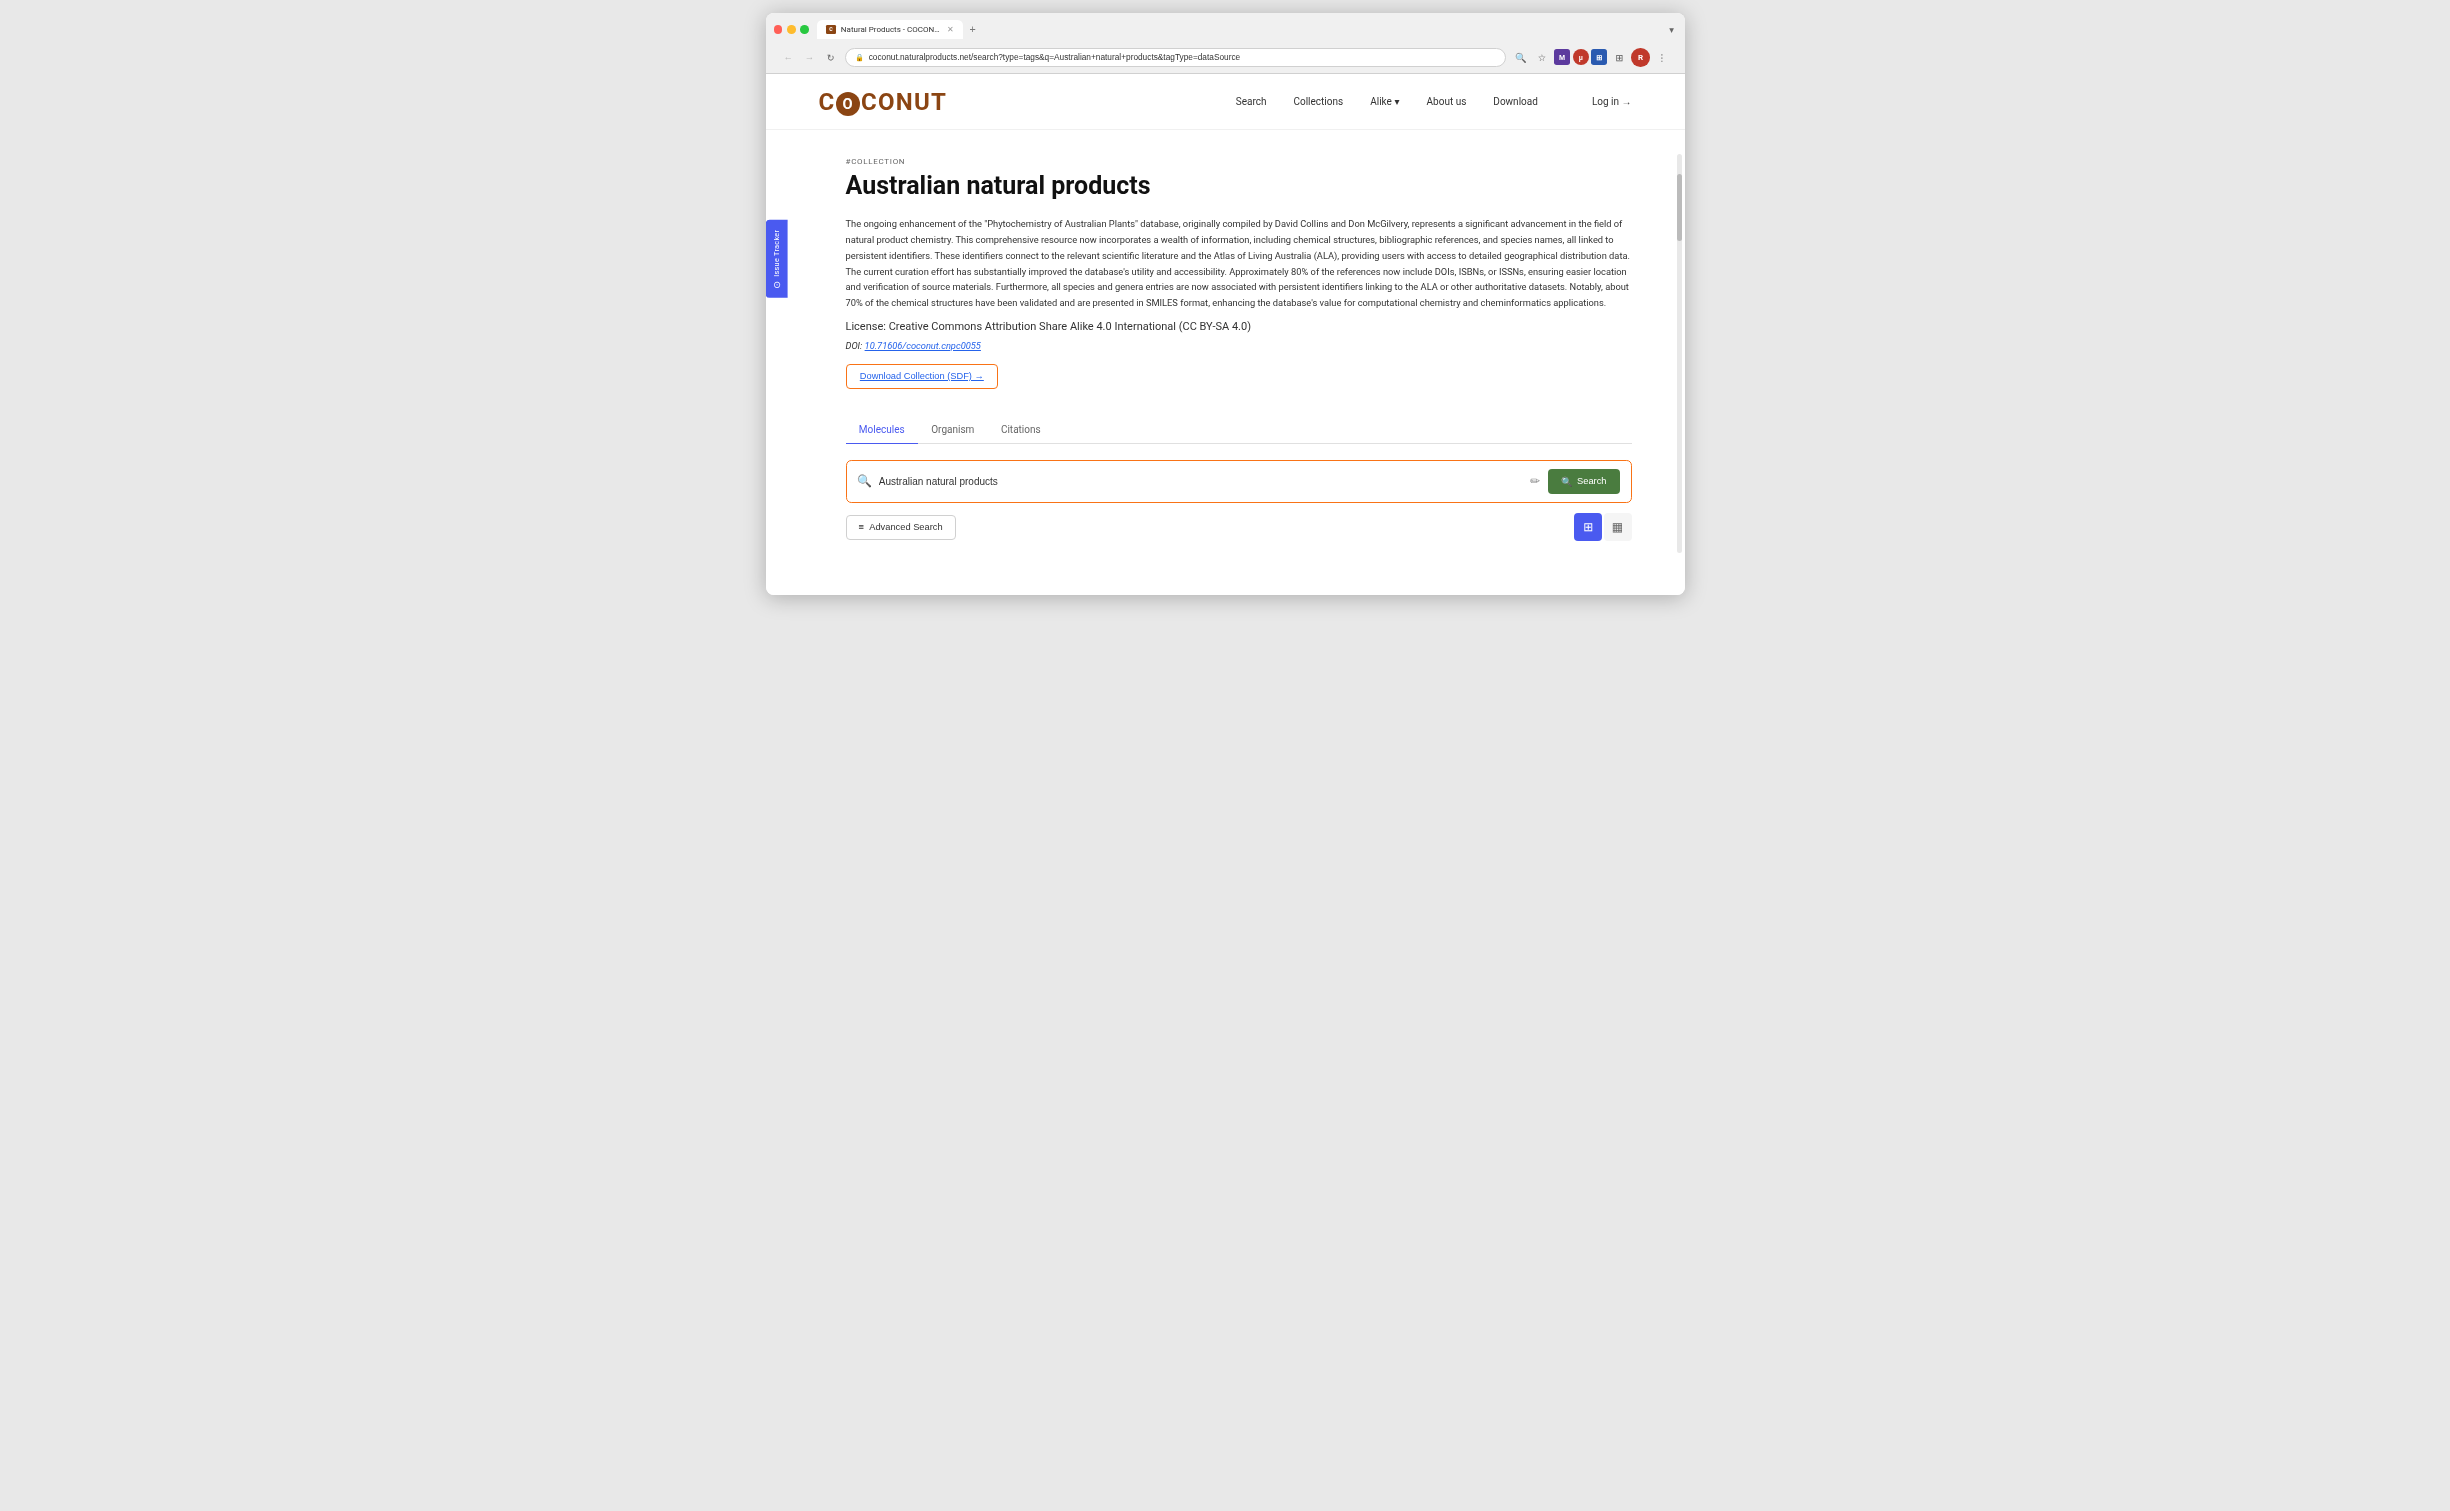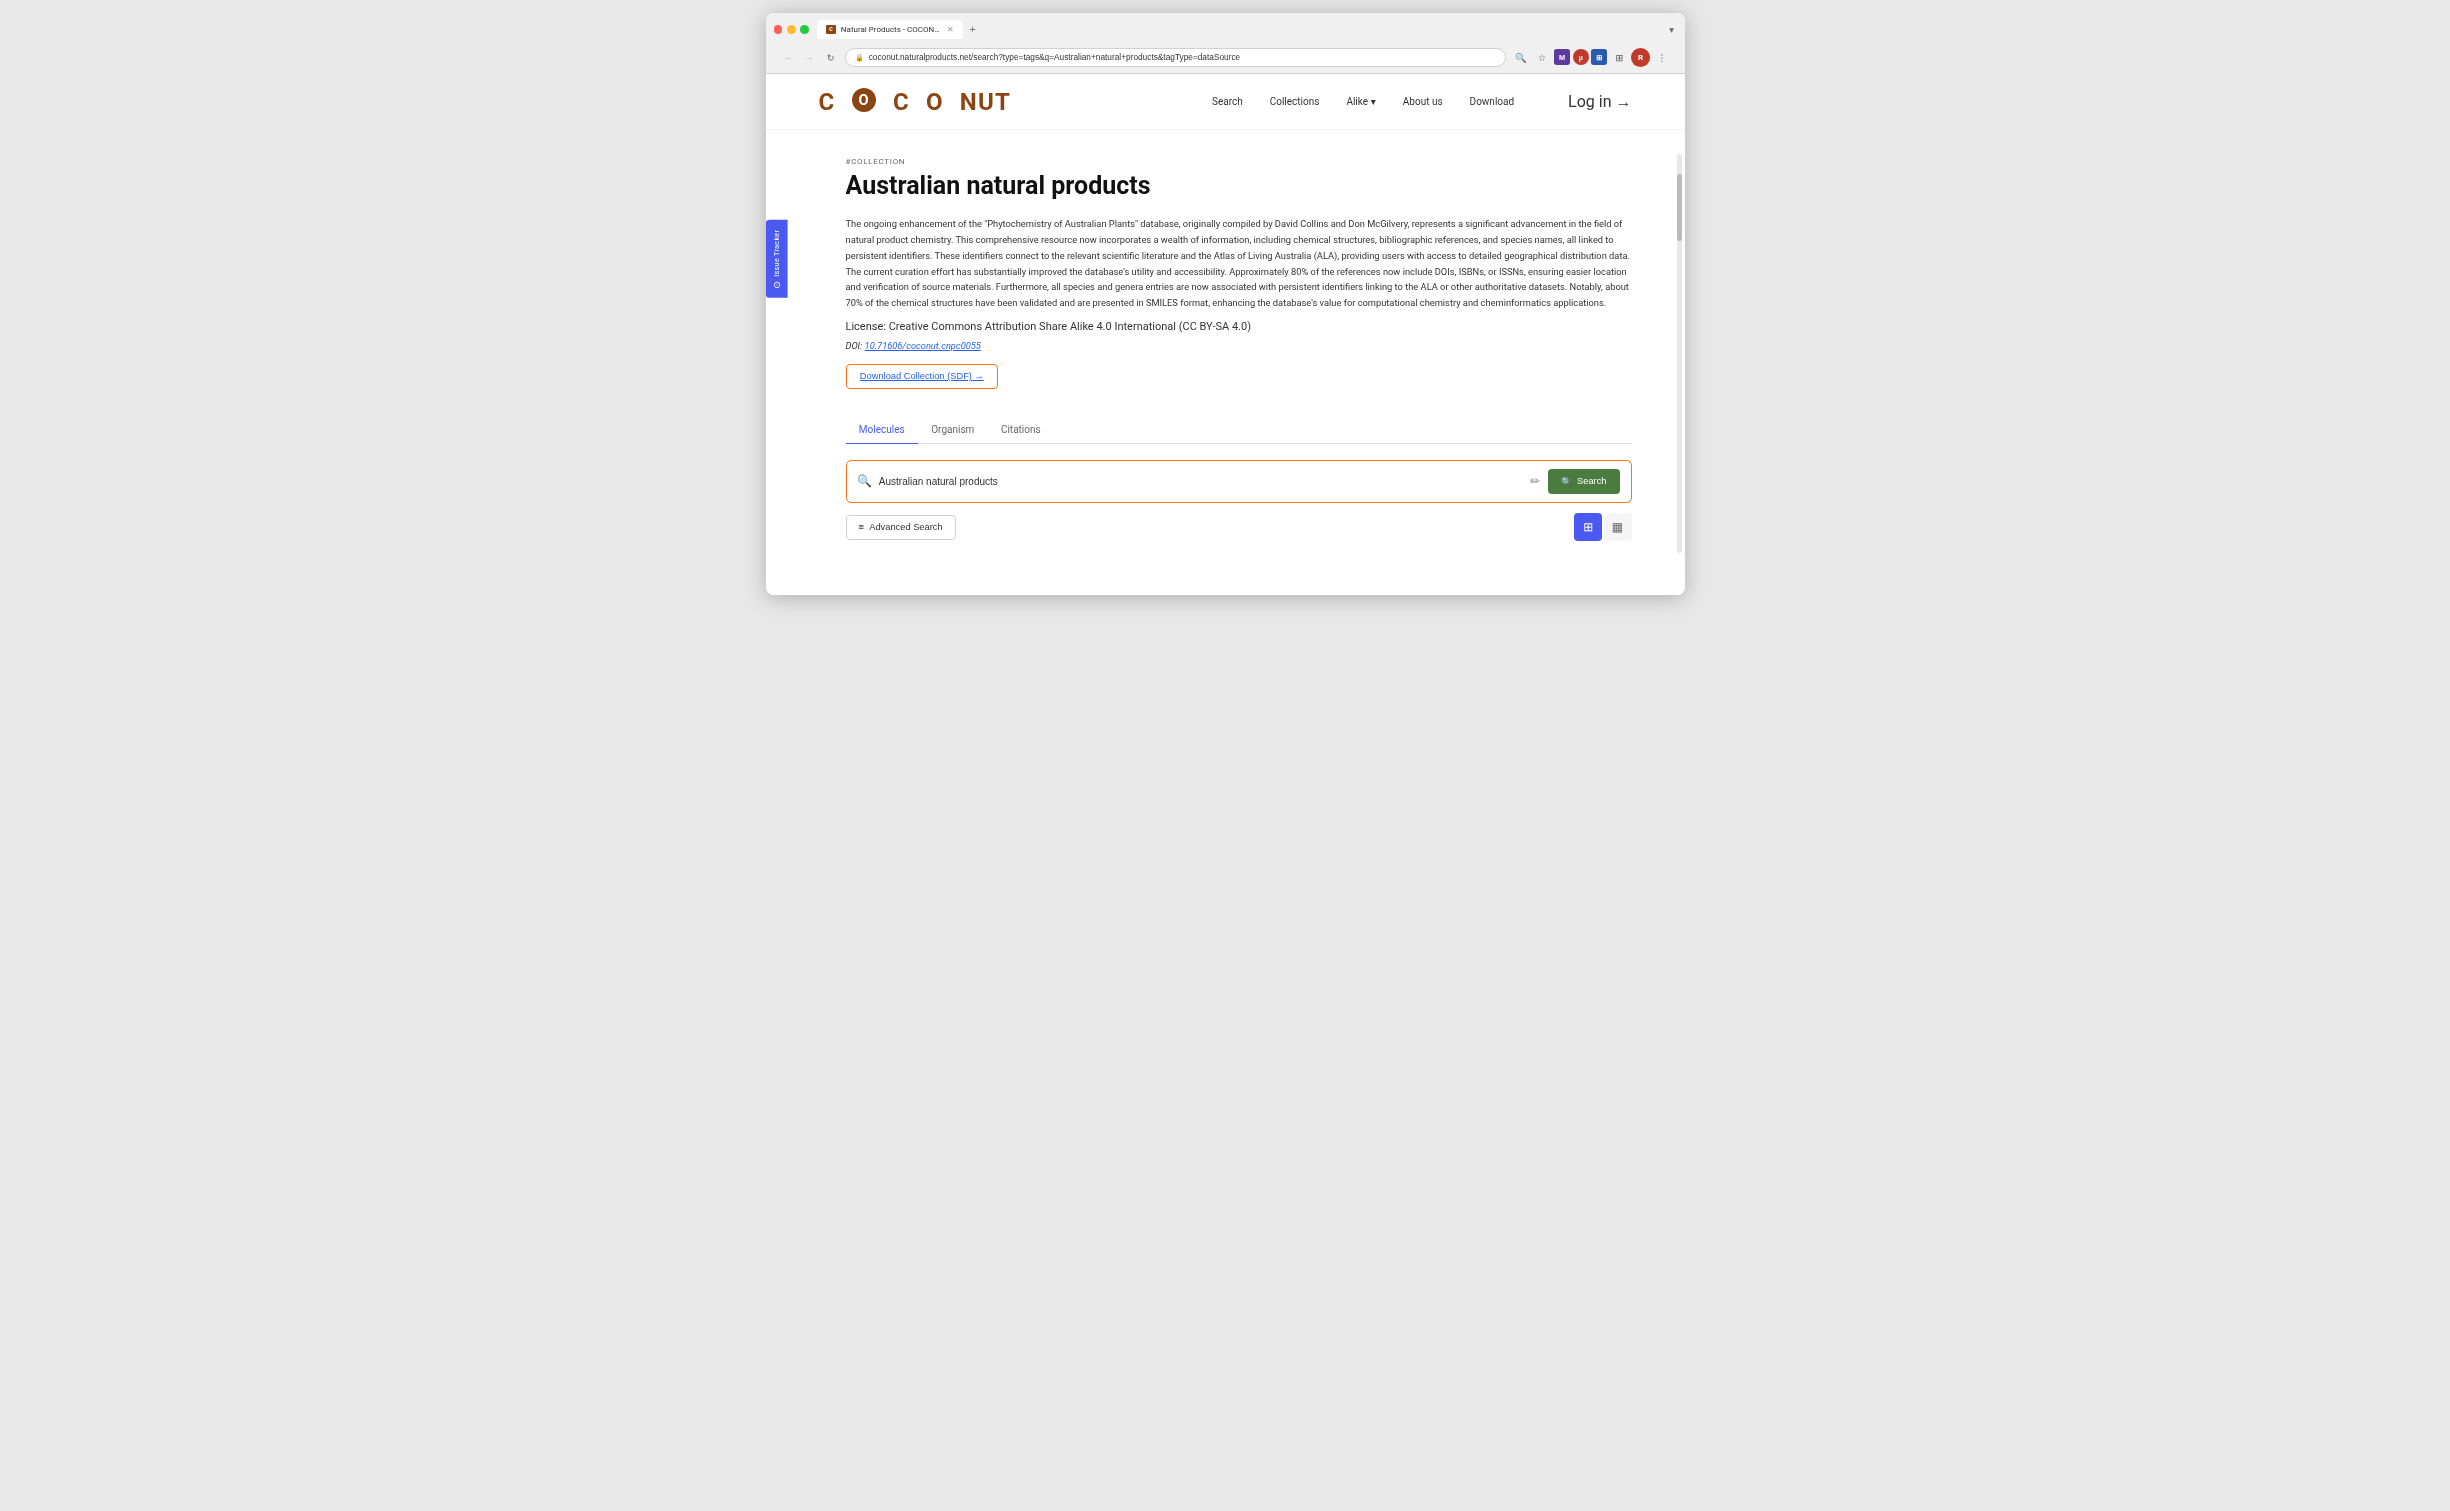--- a/index.html
+++ b/index.html
@@ -246,22 +246,21 @@
     .logo {
       margin-right: auto;
     }
 
     .logo-text {
       font-size: 24px;
       font-weight: 700;
       color: #8B4513;
       letter-spacing: 1.3px;
       display: flex;
-      align-items: flex-start;
-      gap: 16px;
+      align-items: flex-end;
     }
 
     .logo-o {
       display: inline-flex;
       align-items: center;
       justify-content: center;
       width: 24px;
       height: 24px;
       border-radius: 50%;
       background: #8B4513;
@@ -284,21 +283,21 @@
       cursor: pointer;
       display: flex;
       align-items: center;
       gap: 2.7px;
     }
 
     .login-btn {
       display: flex;
       align-items: center;
       gap: 2.7px;
-      font-size: 16px;
+      font-size: 10px;
       color: #333;
       text-decoration: none;
       cursor: pointer;
       margin-left: 27px;
     }
 
     
     .main-content {
       padding: 27px 53px 40px 80px;
     }

